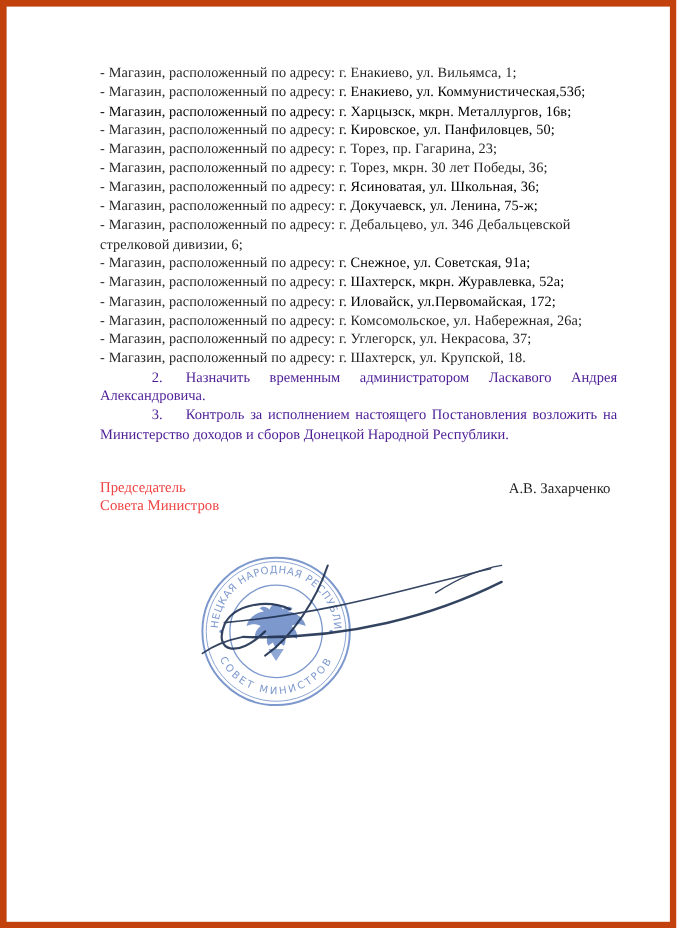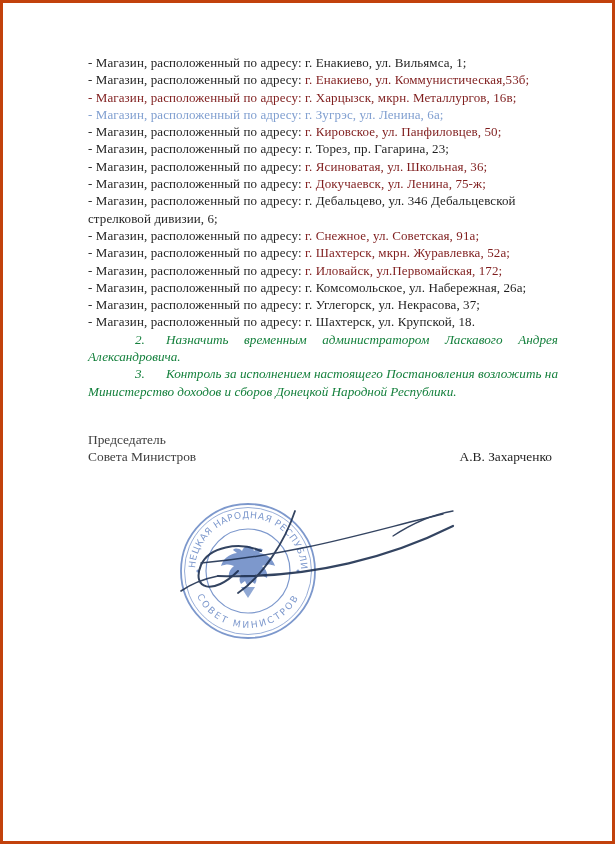--- a/index.html
+++ b/index.html
@@ -2,45 +2,45 @@
 <html><head>
 <meta charset="utf-8">
 <style>
   html, body { margin: 0; padding: 0; background: #ffffff; }
   body {
     width: 615px; height: 844px; position: relative;
     font-family: "Liberation Serif", "DejaVu Serif", serif;
   }
   .page {
     position: absolute; inset: 0; box-sizing: border-box;
-    border: 3px solid #c2410c;
+    border: 6px solid #c2410c;
     padding: 51px 36px 0 85px;
     background: #ffffff;
     overflow: hidden;
   }
   .store-list { width: 470px; }
   .store-line {
     font-size: 13px; line-height: 17.3px; color: #1e1e1e;
     letter-spacing: 0.1px;
   }
   .c-black { color: #1f1f1f; }
-  .c-blue { color: #7f1d1d; text-align: right; }
+  .c-blue { color: #000000; text-align: right; }
   .c-lightblue { color: #809fd0; }
   .paragraphs { width: 470px; }
   .para {
-    margin: 0; font-size: 13.2px; line-height: 17.3px; color: #15803d;
-    text-align: justify; text-indent: 47px; font-style: italic;
+    margin: 0; font-size: 13.2px; line-height: 17.3px; color: #4c1d95;
+    text-align: justify; text-indent: 47px;
   }
   .para .num { padding-right: 21px; }
   .signature-row {
     width: 470px; margin-top: 31px;
     display: flex; justify-content: space-between; align-items: flex-start;
   }
-  .sig-left { font-size: 13.4px; line-height: 17.5px; color: #404040; }
-  .sig-right { font-size: 13.4px; color: #1f1f1f; margin-top: 18px; padding-right: 6px; }
+  .sig-left { font-size: 13.4px; line-height: 17.5px; color: #ef4444; }
+  .sig-right { font-size: 13.4px; color: #1f1f1f; margin-top: 2px; padding-right: 6px; }
   .stamp-svg {
     position: absolute; left: 158px; top: 481px; width: 174px; height: 174px;
     opacity: 0.8;
   }
   .signature-svg {
     position: absolute; left: 140px; top: 478px; width: 330px; height: 140px;
     opacity: 0.9;
   }
 </style>
 </head>
@@ -50,27 +50,27 @@
 
   <div class="store-list" id="store-list">
     <div class="store-line"><span class="prefix c-black">- Магазин, расположенный по адресу:</span> <span class="address c-black">г. Енакиево, ул. Вильямса, 1;</span></div>
 
     <div class="store-line"><span class="prefix c-black">- Магазин, расположенный по адресу:</span> <span class="address c-blue">г. Енакиево, ул. Коммунистическая,53б;</span></div>
 
 
     <div class="store-line"><span class="prefix c-blue">- Магазин, расположенный по адресу:</span> <span class="address c-blue">г. Харцызск, мкрн. Металлургов, 16в;</span></div>
 
 
-    <div class="store-line"><span class="prefix c-lightblue">- Магазин, расположенный по адресу:</span> <span class="address c-lightblue">г. Зугрэс, ул. Ленина, 6а;</span></div>
 
     <div class="store-line"><span class="prefix c-black">- Магазин, расположенный по адресу:</span> <span class="address c-blue">г. Кировское, ул. Панфиловцев, 50;</span></div>
 
 
     <div class="store-line"><span class="prefix c-black">- Магазин, расположенный по адресу:</span> <span class="address c-black">г. Торез, пр. Гагарина, 23;</span></div>
 
+    <div class="store-line"><span class="prefix c-black">- Магазин, расположенный по адресу:</span> <span class="address c-black">г. Торез, мкрн. 30 лет Победы, 36;</span></div>
 
     <div class="store-line"><span class="prefix c-black">- Магазин, расположенный по адресу:</span> <span class="address c-blue">г. Ясиноватая, ул. Школьная, 36;</span></div>
 
     <div class="store-line"><span class="prefix c-black">- Магазин, расположенный по адресу:</span> <span class="address c-blue">г. Докучаевск, ул. Ленина, 75-ж;</span></div>
 
     <div class="store-line"><span class="prefix c-black">- Магазин, расположенный по адресу:</span> <span class="address c-black">г. Дебальцево, ул. 346 Дебальцевской стрелковой дивизии, 6;</span></div>
 
     <div class="store-line"><span class="prefix c-black">- Магазин, расположенный по адресу:</span> <span class="address c-blue">г. Снежное, ул. Советская, 91а;</span></div>
 
     <div class="store-line"><span class="prefix c-black">- Магазин, расположенный по адресу:</span> <span class="address c-blue">г. Шахтерск, мкрн. Журавлевка, 52а;</span></div>

